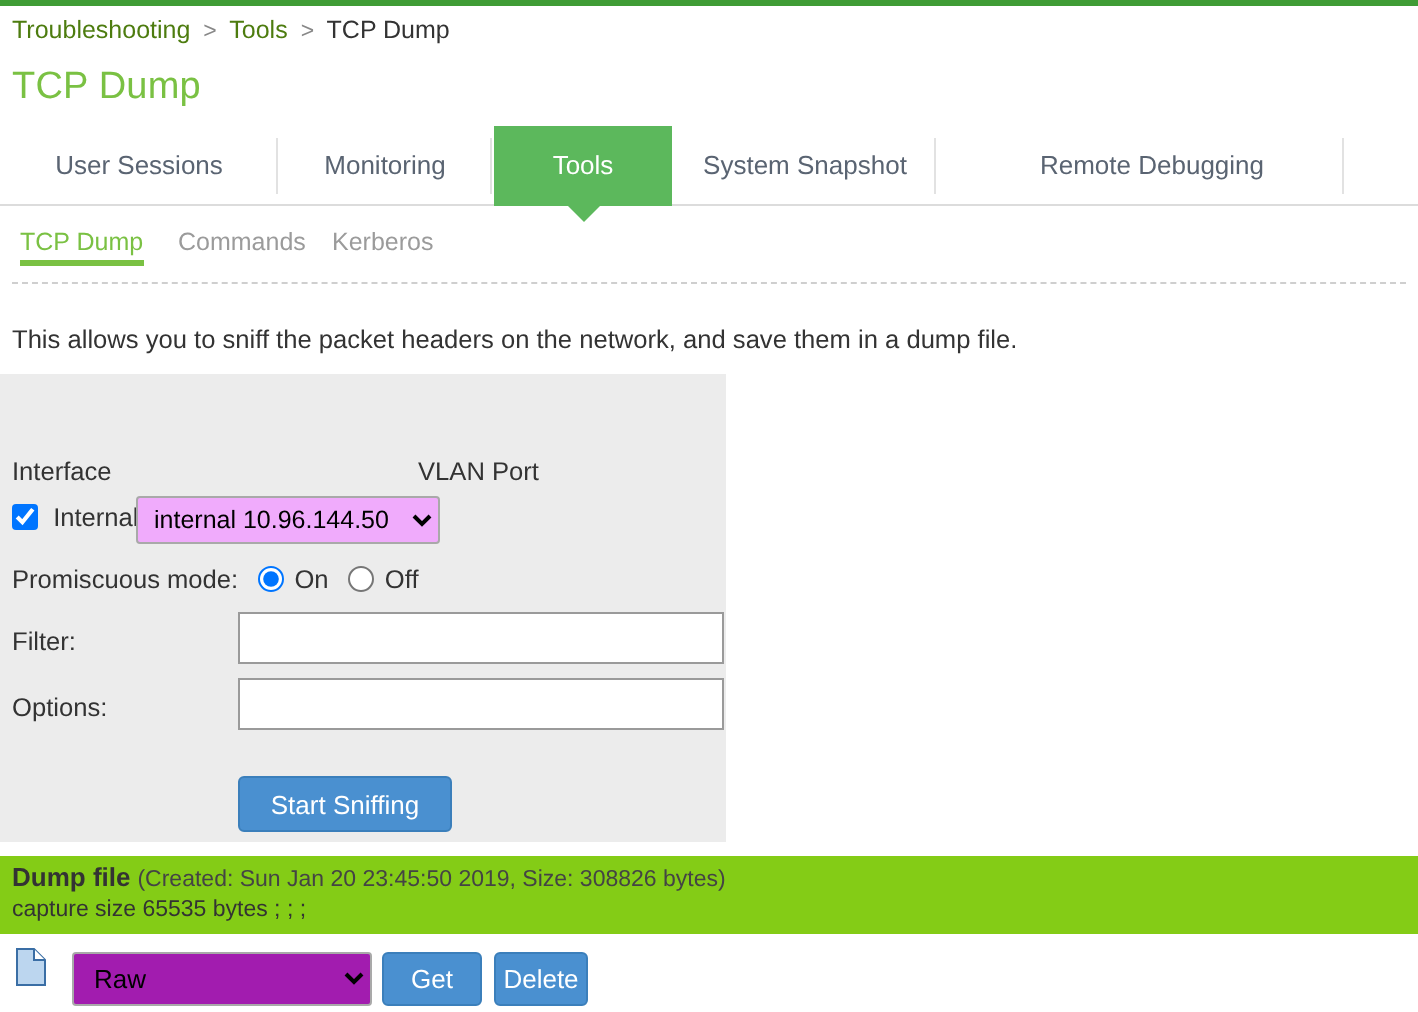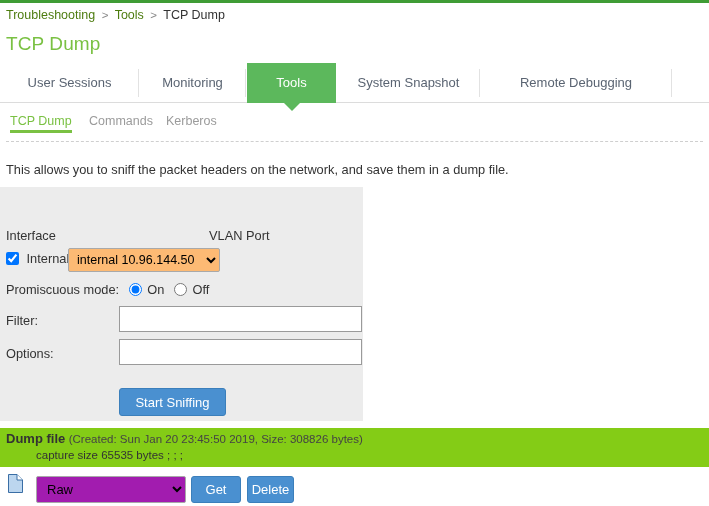--- a/index.html
+++ b/index.html
@@ -145,21 +145,21 @@
     margin: 0 4px 0 0;
     vertical-align: -2px;
     width: 13px; height: 13px;
   }
   .iface-select {
     position: absolute; top: 61px; left: 68px;
     width: 152px; height: 24px;
     font-family: "Liberation Sans", sans-serif;
     font-size: 12.5px;
     color: #000;
-    background: #fdba74;
+    background: #f0abfc;
     border: 1px solid #a9a9a9;
     border-radius: 2px;
     padding: 1px 2px 1px 4px;
   }
 
   .promisc {
     position: absolute; top: 95px; left: 6px;
     font-size: 12.8px; color: #333;
     white-space: nowrap;
   }
@@ -215,21 +215,20 @@
     position: absolute; top: 3px; left: 6px;
     font-size: 12.5px; color: #333;
     white-space: nowrap;
   }
   .dumpbar .line1 b { font-size: 13px; }
   .dumpbar .line1 .meta { font-size: 11.5px; color: #444; }
   .dumpbar .line2 {
     position: absolute; top: 21px; left: 6px;
     font-size: 11.5px; color: #333;
     white-space: nowrap;
-    margin-left: 30px;
   }
 
   
   .file-icon {
     position: absolute; top: 474px; left: 8px;
     width: 15px; height: 19px;
   }
   .fmt-select {
     position: absolute; top: 476px; left: 36px;
     width: 150px; height: 27px;
@@ -271,21 +270,21 @@
     <div class="tab sep-right" style="left:0px;width:139px;">
       <span>User Sessions</span>
     </div>
     <div class="tab sep-right" style="left:139px;width:107px;">
       <span>Monitoring</span>
     </div>
     <div class="tab active" style="left:247px;width:89px;">
       <span>Tools</span>
       <span class="arrow"></span>
     </div>
-    <div class="tab sep-right" style="left:337px;width:143px;">
+    <div class="tab sep-right" style="left:337px;width:131px;">
       <span>System Snapshot</span>
     </div>
     <div class="tab sep-right" style="left:480px;width:192px;">
       <span>Remote Debugging</span>
     </div>
   </div>
 
   <div class="subtabbar">
     <div class="subtab active" style="left:4px;">
       <span>TCP Dump</span>

